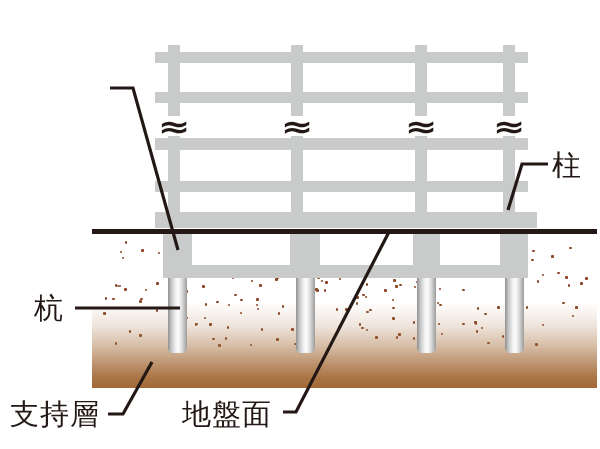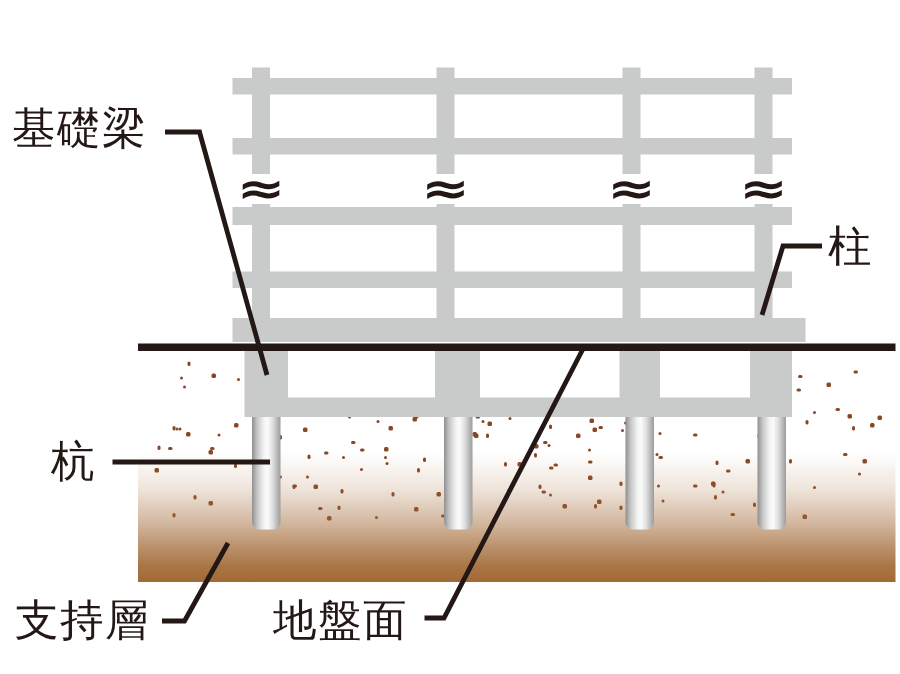--- a/index.html
+++ b/index.html
@@ -298,19 +298,18 @@
   <div class="wave" style="left:494px;top:112px;">≈</div>
 
   <svg class="leaders" width="600" height="449" viewBox="0 0 600 449">
     <polyline points="110,88 133,88 178,250"></polyline>
     <polyline points="548,164 522,164 508,210"></polyline>
     <polyline points="75,308 180,308"></polyline>
     <polyline points="108,414 123,414 152,362"></polyline>
     <polyline points="283,412 296,412 390,230"></polyline>
   </svg>
 
-  <div class="label" style="left:8px;top:71px;">基礎梁</div>
   <div class="label" style="left:552px;top:150px;">柱</div>
   <div class="label" style="left:34px;top:293px;">杭</div>
   <div class="label" style="left:182px;top:399px;">地盤面</div>
   <div class="label" style="left:10px;top:399px;">支持層</div>
 
 </div>
 
 </body></html>

